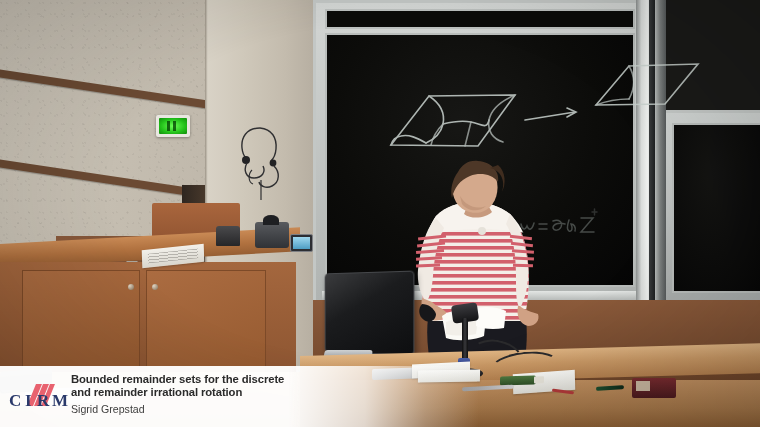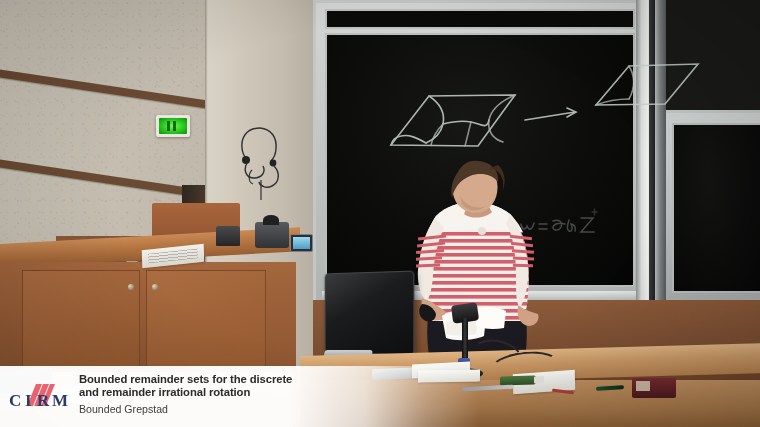--- a/index.html
+++ b/index.html
@@ -350,21 +350,21 @@
       rgba(255,255,255,.28) 56%,
       rgba(255,255,255,0) 63%);
   }
   .banner-inner { position: relative; width: 100%; height: 100%; }
 
   .logo {
     position: absolute; left: 8px; top: 14px; width: 64px; height: 34px;
   }
   .logo svg { width: 100%; height: 100%; }
 
-  .title-block { position: absolute; left: 79px; top: 7px; width: 300px; }
+  .title-block { position: absolute; left: 71px; top: 7px; width: 300px; }
   .talk-title {
     font-size: 11.3px; font-weight: bold; line-height: 12.6px;
     color: #2b2b2b; letter-spacing: -.1px;
   }
   .talk-speaker {
     margin-top: 5px; font-size: 10.6px; color: #3d3d3d; line-height: 12px;
   }
 
   
   .vignette {
@@ -627,19 +627,19 @@
             <text x="44" y="26">M</text>
           </g>
         </svg>
       </div>
 
       <div class="title-block">
         <div class="talk-title">
           <span>Bounded remainder sets for the discrete</span><br>
           <span>and remainder irrational rotation</span>
         </div>
-        <div class="talk-speaker">Bounded Grepstad</div>
+        <div class="talk-speaker">Sigrid Grepstad</div>
       </div>
 
     </div>
   </div>
 
 </div>
 
 </body></html>

